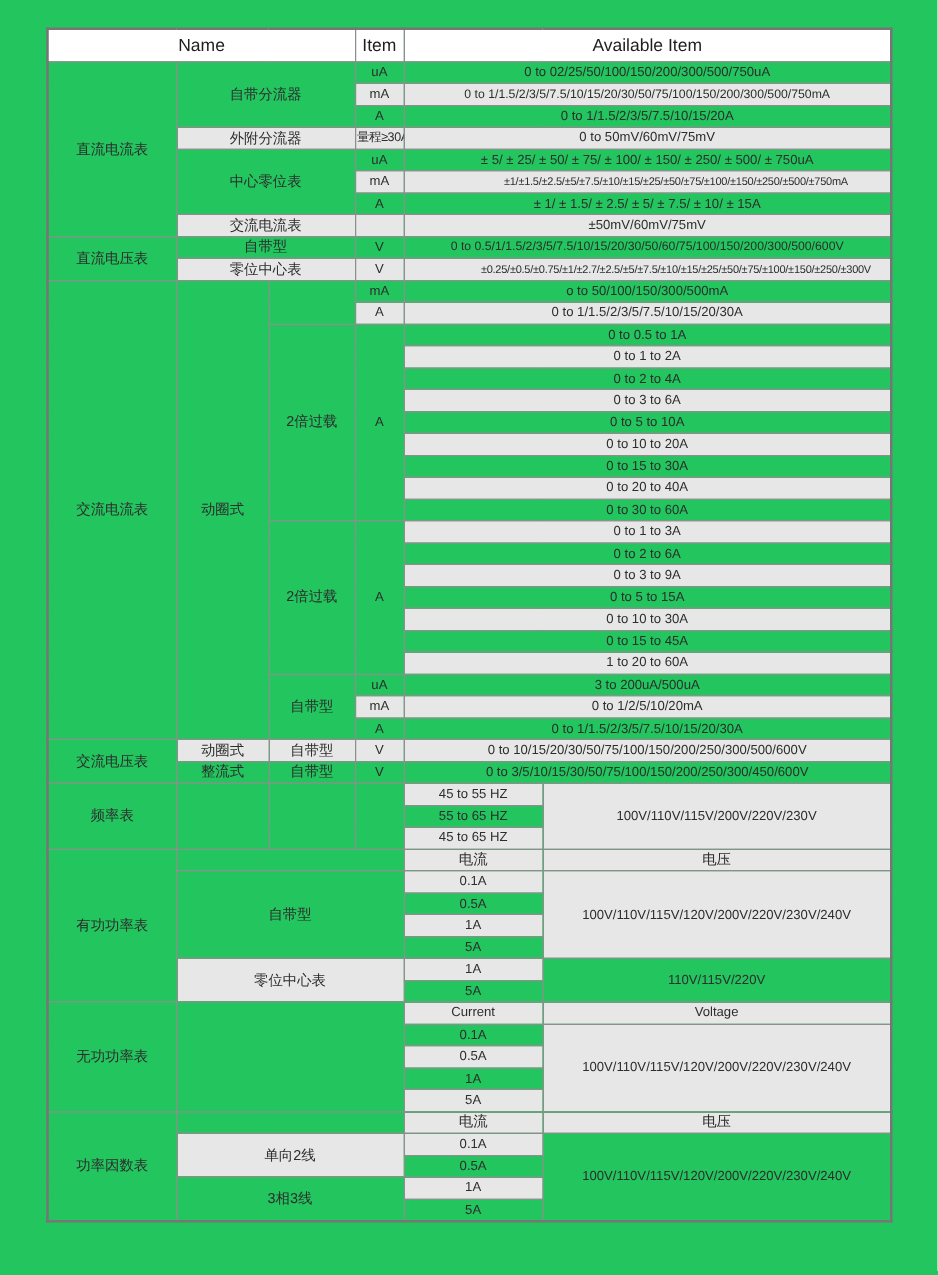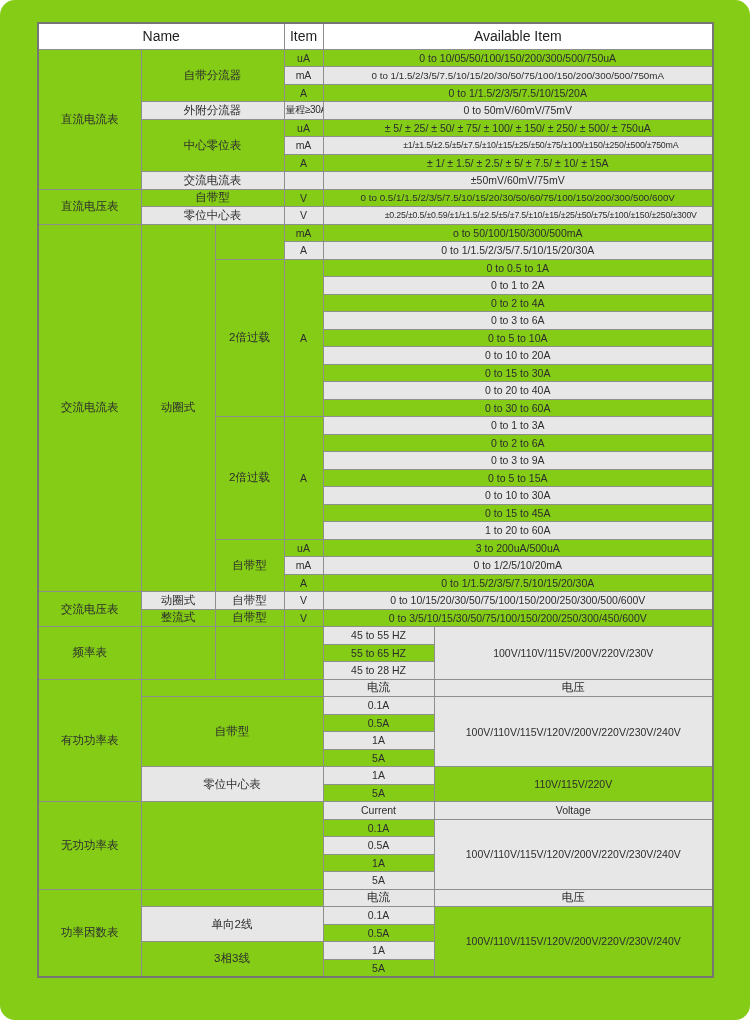--- a/index.html
+++ b/index.html
@@ -1,17 +1,17 @@
 <!DOCTYPE html>
 <html><head>
 <meta charset="utf-8">
 <style>
   html,body { margin:0; padding:0; background:#ffffff; }
   body { width:750px; height:1020px; font-family:"Liberation Sans","DejaVu Sans",sans-serif; }
-  .sheet { position:relative; width:750px; height:1020px; background:#84cc16; overflow:hidden;border-radius:15px; }
+  .sheet { position:relative; width:750px; height:1020px; background:#22c55e; overflow:hidden; }
   table.spec { position:absolute; left:37px; top:22px; width:675px;
                border-collapse:collapse; table-layout:fixed; border:2px solid #767676; }
   thead tr { height:26px; }
   tbody tr { height:17.5px; }
   th { border:1px solid #8e8e8e; font-weight:400; font-size:14px; color:#1e1e1e;
        background:#ffffff; padding:0; }
   td { border:1px solid #8e8e8e; font-size:10.5px; color:#2d2d2d; text-align:center;
        vertical-align:middle; padding:0 1px; white-space:nowrap; overflow:hidden; }
   td.cn   { font-size:11.5px; }
   td.mid  { font-size:9.8px; }
@@ -37,21 +37,21 @@
         <th colspan="3">Name</th>
         <th>Item</th>
         <th colspan="2">Available Item</th>
       </tr>
     </thead>
     <tbody>
         <tr>
           <td rowspan="8" class="cn">直流电流表</td>
           <td colspan="2" rowspan="3" class="cn">自带分流器</td>
           <td class="">uA</td>
-          <td colspan="2" class="">0 to 10/05/50/100/150/200/300/500/750uA</td>
+          <td colspan="2" class="">0 to 02/25/50/100/150/200/300/500/750uA</td>
         </tr>
         <tr>
           <td class="shaded">mA</td>
           <td colspan="2" class="mid shaded">0 to 1/1.5/2/3/5/7.5/10/15/20/30/50/75/100/150/200/300/500/750mA</td>
         </tr>
         <tr>
           <td class="">A</td>
           <td colspan="2" class="">0 to 1/1.5/2/3/5/7.5/10/15/20A</td>
         </tr>
         <tr>
@@ -79,21 +79,21 @@
         </tr>
         <tr>
           <td rowspan="2" class="cn">直流电压表</td>
           <td colspan="2" class="cn">自带型</td>
           <td class="">V</td>
           <td colspan="2" class="mid">0 to 0.5/1/1.5/2/3/5/7.5/10/15/20/30/50/60/75/100/150/200/300/500/600V</td>
         </tr>
         <tr>
           <td colspan="2" class="cn shaded">零位中心表</td>
           <td class="shaded">V</td>
-          <td colspan="2" class="small shaded">±0.25/±0.5/±0.59/±1/±1.5/±2.5/±5/±7.5/±10/±15/±25/±50/±75/±100/±150/±250/±300V</td>
+          <td colspan="2" class="small shaded">±0.25/±0.5/±0.75/±1/±2.7/±2.5/±5/±7.5/±10/±15/±25/±50/±75/±100/±150/±250/±300V</td>
         </tr>
         <tr>
           <td rowspan="21" class="cn">交流电流表</td>
           <td rowspan="21" class="cn">动圈式</td>
           <td rowspan="2" class=""></td>
           <td class="">mA</td>
           <td colspan="2" class="">o to 50/100/150/300/500mA</td>
         </tr>
         <tr>
           <td class="shaded">A</td>
@@ -182,21 +182,21 @@
           <td rowspan="3" class=""></td>
           <td rowspan="3" class=""></td>
           <td rowspan="3" class=""></td>
           <td class="shaded">45 to 55 HZ</td>
           <td rowspan="3" class="shaded">100V/110V/115V/200V/220V/230V</td>
         </tr>
         <tr>
           <td class="">55 to 65 HZ</td>
         </tr>
         <tr>
-          <td class="shaded">45 to 28 HZ</td>
+          <td class="shaded">45 to 65 HZ</td>
         </tr>
         <tr>
           <td rowspan="7" class="cn">有功功率表</td>
           <td colspan="3" class=""></td>
           <td class="cn shaded">电流</td>
           <td class="cn shaded">电压</td>
         </tr>
         <tr>
           <td colspan="3" rowspan="4" class="cn">自带型</td>
           <td class="shaded">0.1A</td>

